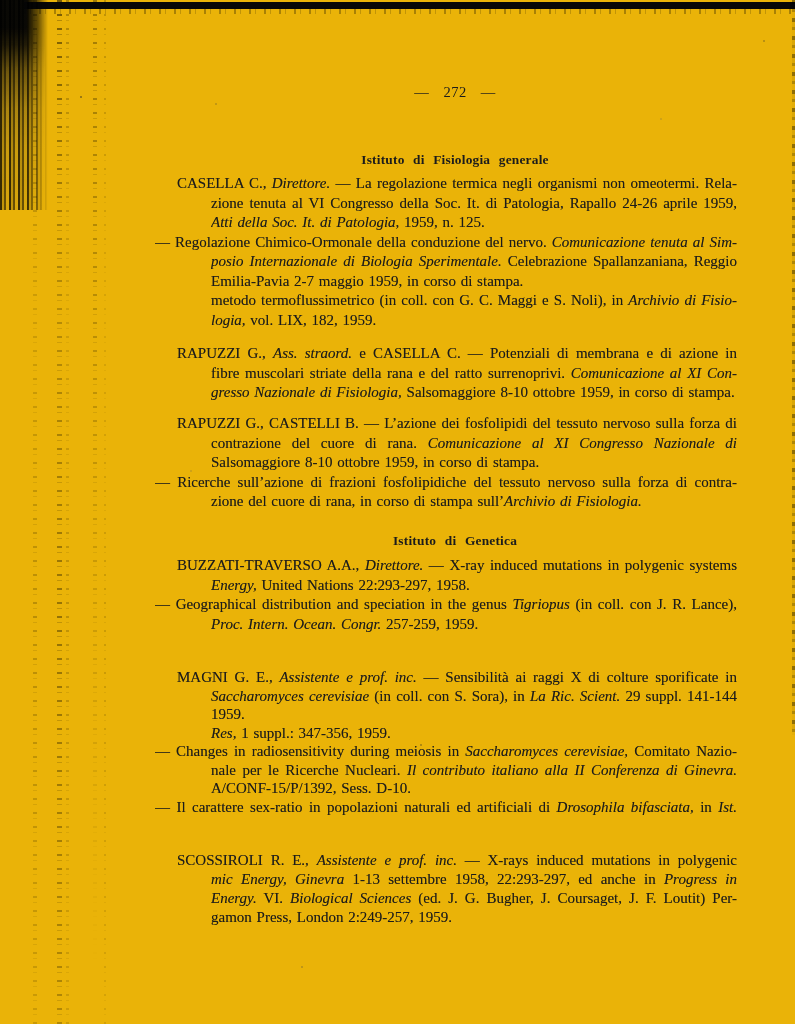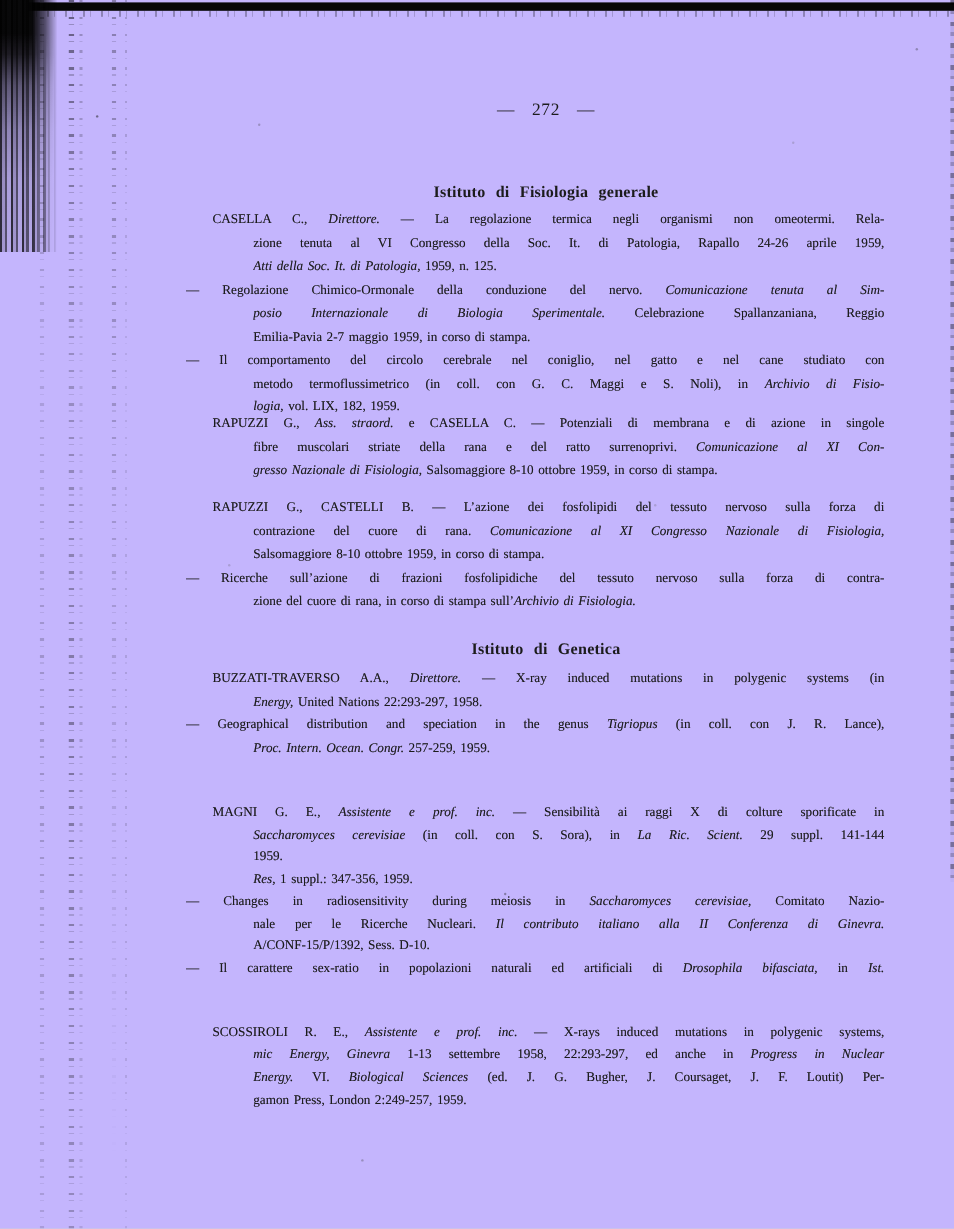--- a/index.html
+++ b/index.html
@@ -35,33 +35,33 @@
   .specks{position:absolute;left:0;top:0;width:2px;height:2px;border-radius:50%;background:transparent;
     box-shadow:80px 96px 0 0 rgba(40,40,40,.55),215px 103px 0 0 rgba(60,60,60,.3),
       763px 40px 0 0 rgba(50,50,50,.35),420px 744px 0 0 rgba(40,40,40,.4),
       301px 966px 0 0 rgba(70,70,70,.35),545px 420px 0 0 rgba(90,90,90,.25),
       660px 118px 0 0 rgba(90,90,90,.25),190px 470px 0 0 rgba(90,90,90,.25);}
   
   .pageno{position:absolute;left:165px;width:580px;text-align:center;
     font-size:14.5px;word-spacing:10px;letter-spacing:.5px;}
   .heading{position:absolute;left:165px;width:580px;text-align:center;
     font-weight:bold;font-size:13.4px;word-spacing:5px;letter-spacing:.2px;}
-  .group{position:absolute;left:211px;width:526px;font-size:11px;}
+  .group{position:absolute;left:211px;width:526px;font-size:15px;}
   .ln{line-height:var(--lh,19.5px);max-height:var(--lh,19.5px);overflow:hidden;
     text-align:justify;text-align-last:justify;text-justify:inter-word;word-spacing:1px;
     text-shadow:0 0 .4px rgba(25,25,25,.45);}
   .ln.pl{text-align-last:left;}
   .fl-entry{margin-left:-34px;}
   .fl-dash{margin-left:-56px;}
   .it{font-style:italic;}
 </style>
 </head>
 <body>
 
-<div class="page" style="background: #c4b5fd; color: rgb(28, 28, 28);">
+<div class="page" style="background: #eab308; color: rgb(28, 28, 28);">
   <div class="art-top-bar"></div>
   <div class="art-top-fuzz"></div>
   <div class="art-corner"></div>
   <div class="streak s1"></div>
   <div class="streak s2"></div>
   <div class="streak s3"></div>
   <div class="streak s4"></div>
   <div class="streak s5"></div>
   <div class="art-right"></div>
   <div class="specks"></div>
@@ -75,21 +75,20 @@
           <div class="ln fl-entry"><span class="rm">CASELLA C., </span><span class="it">Direttore.</span><span class="rm"> — La regolazione termica negli organismi non omeotermi. Rela-</span></div>
           <div class="ln"><span class="rm">zione tenuta al VI Congresso della Soc. It. di Patologia, Rapallo 24-26 aprile 1959,</span></div>
           <div class="ln pl"><span class="it">Atti della Soc. It. di Patologia,</span><span class="rm"> 1959, n. 125.</span></div>
         </div>
         <div class="para">
           <div class="ln fl-dash"><span class="rm">— Regolazione Chimico-Ormonale della conduzione del nervo. </span><span class="it">Comunicazione tenuta al Sim-</span></div>
           <div class="ln"><span class="it">posio Internazionale di Biologia Sperimentale.</span><span class="rm"> Celebrazione Spallanzaniana, Reggio</span></div>
           <div class="ln pl"><span class="rm">Emilia-Pavia 2-7 maggio 1959, in corso di stampa.</span></div>
         </div>
         <div class="para">
-          <div class="ln fl-dash"><span class="rm">— Il comportamento del circolo cerebrale nel coniglio, nel gatto e nel cane studiato con</span></div>
           <div class="ln"><span class="rm">metodo termoflussimetrico (in coll. con G. C. Maggi e S. Noli), in </span><span class="it">Archivio di Fisio-</span></div>
           <div class="ln pl"><span class="it">logia,</span><span class="rm"> vol. LIX, 182, 1959.</span></div>
         </div>
       </div>
       <div class="group" style="top: 344px; --lh: 19.5px;">
         <div class="para">
           <div class="ln fl-entry"><span class="rm">RAPUZZI G., </span><span class="it">Ass. straord.</span><span class="rm"> e CASELLA C. — Potenziali di membrana e di azione in singole</span></div>
           <div class="ln"><span class="rm">fibre muscolari striate della rana e del ratto surrenoprivi. </span><span class="it">Comunicazione al XI Con-</span></div>
           <div class="ln pl"><span class="it">gresso Nazionale di Fisiologia,</span><span class="rm"> Salsomaggiore 8-10 ottobre 1959, in corso di stampa.</span></div>
         </div>

